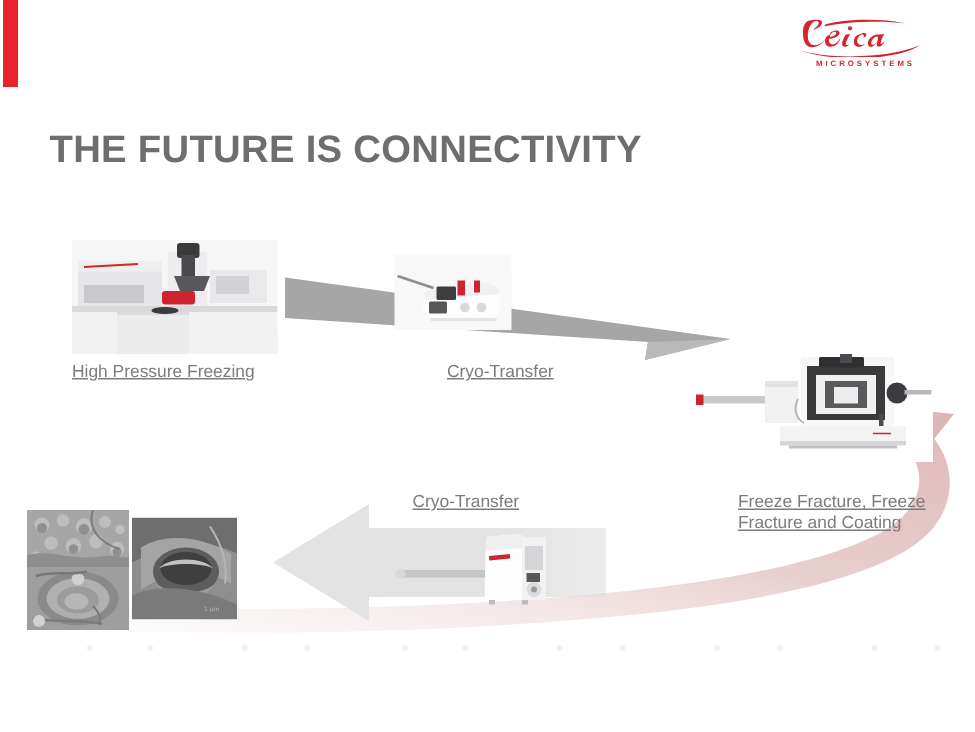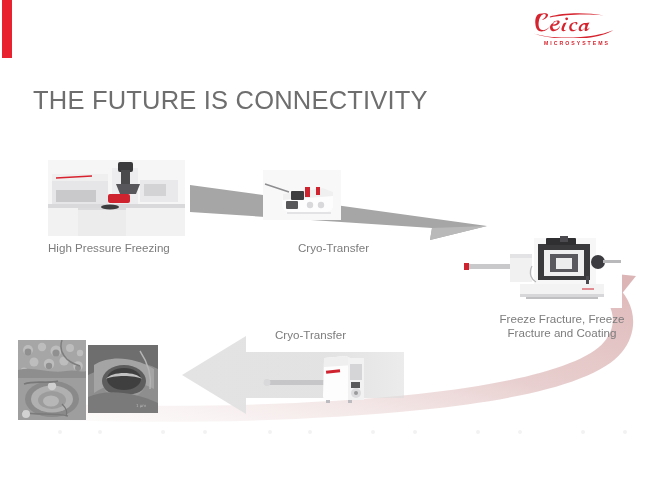--- a/index.html
+++ b/index.html
@@ -10,21 +10,21 @@
   
   .accent-bar{position:absolute;left:2px;top:0;width:10px;height:58px;background:#e8232f;}
 
   .logo{position:absolute;right:24px;top:10px;width:100px;height:42px;text-align:center;}
   .logo .script{display:block;height:28px;}
   .logo .sub{display:block;font-size:5.2px;letter-spacing:2.0px;color:#d6242f;
              font-weight:bold;margin-top:2px;text-indent:2px;}
 
   
   .title{position:absolute;left:33px;top:86px;font-size:25.5px;color:#6e6e6e;
-         letter-spacing:.2px;white-space:nowrap;font-weight:normal;}
+         letter-spacing:.2px;white-space:nowrap;font-weight:bold;}
 
   
   .photo{position:absolute;overflow:hidden;background:#f4f4f5;}
 
   
   #hpf{left:48px;top:160px;width:137px;height:76px;
        background:linear-gradient(180deg,#fbfbfb 0%,#f2f2f3 55%,#e9e9ea 100%);}
   
   #ct-top{left:263px;top:170px;width:78px;height:50px;
        background:linear-gradient(180deg,#fcfcfc 0%,#f3f3f4 60%,#ececed 100%);}
@@ -33,24 +33,24 @@
   
   #ct-bot{left:262px;top:352px;width:110px;height:52px;background:transparent;}
 
   
   .sem{position:absolute;overflow:hidden;}
   #sem-a{left:18px;top:340px;width:68px;height:38px;}
   #sem-b{left:18px;top:378px;width:68px;height:42px;}
   #sem-c{left:88px;top:345px;width:70px;height:68px;}
 
   
-  .lbl{position:absolute;color:#7c7c7c;font-size:11.6px;line-height:14px;white-space:nowrap;}
+  .lbl{position:absolute;color:#7c7c7c;font-size:11.6px;line-height:14px;white-space:nowrap;text-decoration:underline;}
   #lbl-hpf{left:48px;top:241px;}
   #lbl-ct-top{left:298px;top:241px;}
-  #lbl-ff{left:492px;top:312px;text-align:center;white-space:normal;width:140px;}
+  #lbl-ff{left:492px;top:328px;white-space:normal;width:140px;}
   #lbl-ct-bot{left:275px;top:328px;}
 
   
   .arrows{position:absolute;left:0;top:0;width:650px;height:488px;}
 
   
   .footer-dots{position:absolute;left:0;top:428px;width:650px;height:8px;}
 </style>
 </head>
 <body>

